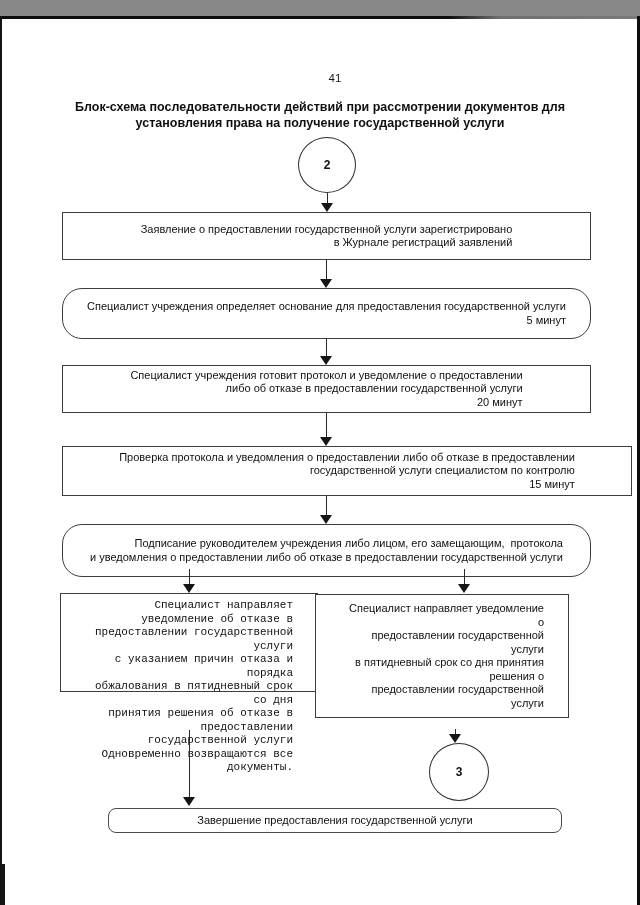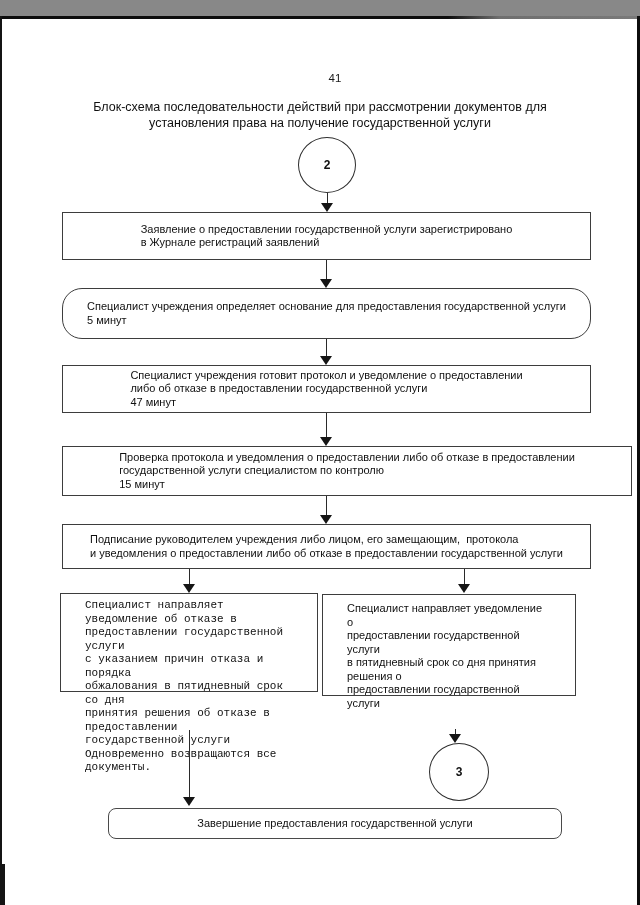--- a/index.html
+++ b/index.html
@@ -11,40 +11,40 @@
   
   .edge-top{position:absolute;left:0;top:0;width:640px;height:3px;
     background:linear-gradient(to right,#0d0d0d 0%,#0d0d0d 70%,#6f6f6f 78%,#7a7a7a 100%);}
   .edge-right{position:absolute;left:637px;top:0;width:3px;height:905px;background:#0d0d0d;}
   .edge-left{position:absolute;left:0;top:0;width:2px;height:905px;background:#141414;}
   .edge-left-thick{position:absolute;left:0;top:848px;width:5px;height:57px;background:#141414;}
 
   .page-number{position:absolute;top:56px;left:30px;right:0;text-align:center;
     font-size:11.5px;color:#1a1a1a;}
   .diagram-title{position:absolute;top:84px;left:28px;right:28px;text-align:center;
-    font-weight:normal;font-size:12.5px;line-height:15.5px;white-space:pre-wrap;color:#101010;}
+    font-weight:bold;font-size:12.5px;line-height:15.5px;white-space:pre-wrap;color:#101010;}
 
   .circle{position:absolute;border:1px solid #2e2e2e;border-radius:50%;background:#fff;
     display:flex;align-items:center;justify-content:center;
     font-size:12px;font-weight:bold;color:#111;}
   .c2{left:298px;top:121px;width:56px;height:54px;}
   .c3{left:429px;top:727px;width:58px;height:56px;}
 
   .fbox{position:absolute;border:1px solid #3d3d3d;background:#fff;
-    display:flex;align-items:center;justify-content:center;text-align:left;
+    display:flex;align-items:center;justify-content:center;text-align:right;
     font-size:11px;line-height:13.5px;white-space:pre-wrap;color:#101010;
     box-sizing:border-box;padding:2px 24px;}
   .b1{left:62px;top:196px;width:529px;height:48px;}
   .b2{left:62px;top:272px;width:529px;height:51px;border-radius:20px;}
   .b3{left:62px;top:349px;width:529px;height:48px;}
   .b4{left:62px;top:430px;width:570px;height:50px;}
-  .b5{left:62px;top:508px;width:529px;height:45px;}
+  .b5{left:62px;top:508px;width:529px;height:53px;border-radius:20px;}
   .b6{left:60px;top:577px;width:258px;height:99px;align-items:flex-start;padding-top:5px;font-family:Liberation Mono, monospace;}
-  .b7{left:322px;top:578px;width:254px;height:102px;align-items:flex-start;padding-top:7px;}
-  .b8{left:108px;top:792px;width:454px;height:31px;border-radius:8px;border-color:#4a4a4a;}
+  .b7{left:315px;top:578px;width:254px;height:124px;align-items:flex-start;padding-top:7px;}
+  .b8{left:108px;top:792px;width:454px;height:25px;border-radius:8px;border-color:#4a4a4a;}
 
   .stem{position:absolute;width:1px;background:#2a2a2a;}
   .head{position:absolute;width:0;height:0;
     border-left:6px solid transparent;border-right:6px solid transparent;
     border-top:9px solid #151515;}
 </style>
 </head>
 <body>
 
 <div class="page">
@@ -70,21 +70,21 @@
   <div class="head" style="left:320px;top:263px;"></div>
 
   <div class="fbox b2">Специалист учреждения определяет основание для предоставления государственной услуги
 5 минут</div>
 
   <div class="stem" style="left:326px;top:323px;height:17px;"></div>
   <div class="head" style="left:320px;top:340px;"></div>
 
   <div class="fbox b3">Специалист учреждения готовит протокол и уведомление о предоставлении
 либо об отказе в предоставлении государственной услуги
-47 минут</div>
+20 минут</div>
 
   <div class="stem" style="left:326px;top:397px;height:24px;"></div>
   <div class="head" style="left:320px;top:421px;"></div>
 
   <div class="fbox b4">Проверка протокола и уведомления о предоставлении либо об отказе в предоставлении
 государственной услуги специалистом по контролю
 15 минут</div>
 
   <div class="stem" style="left:326px;top:480px;height:19px;"></div>
   <div class="head" style="left:320px;top:499px;"></div>

